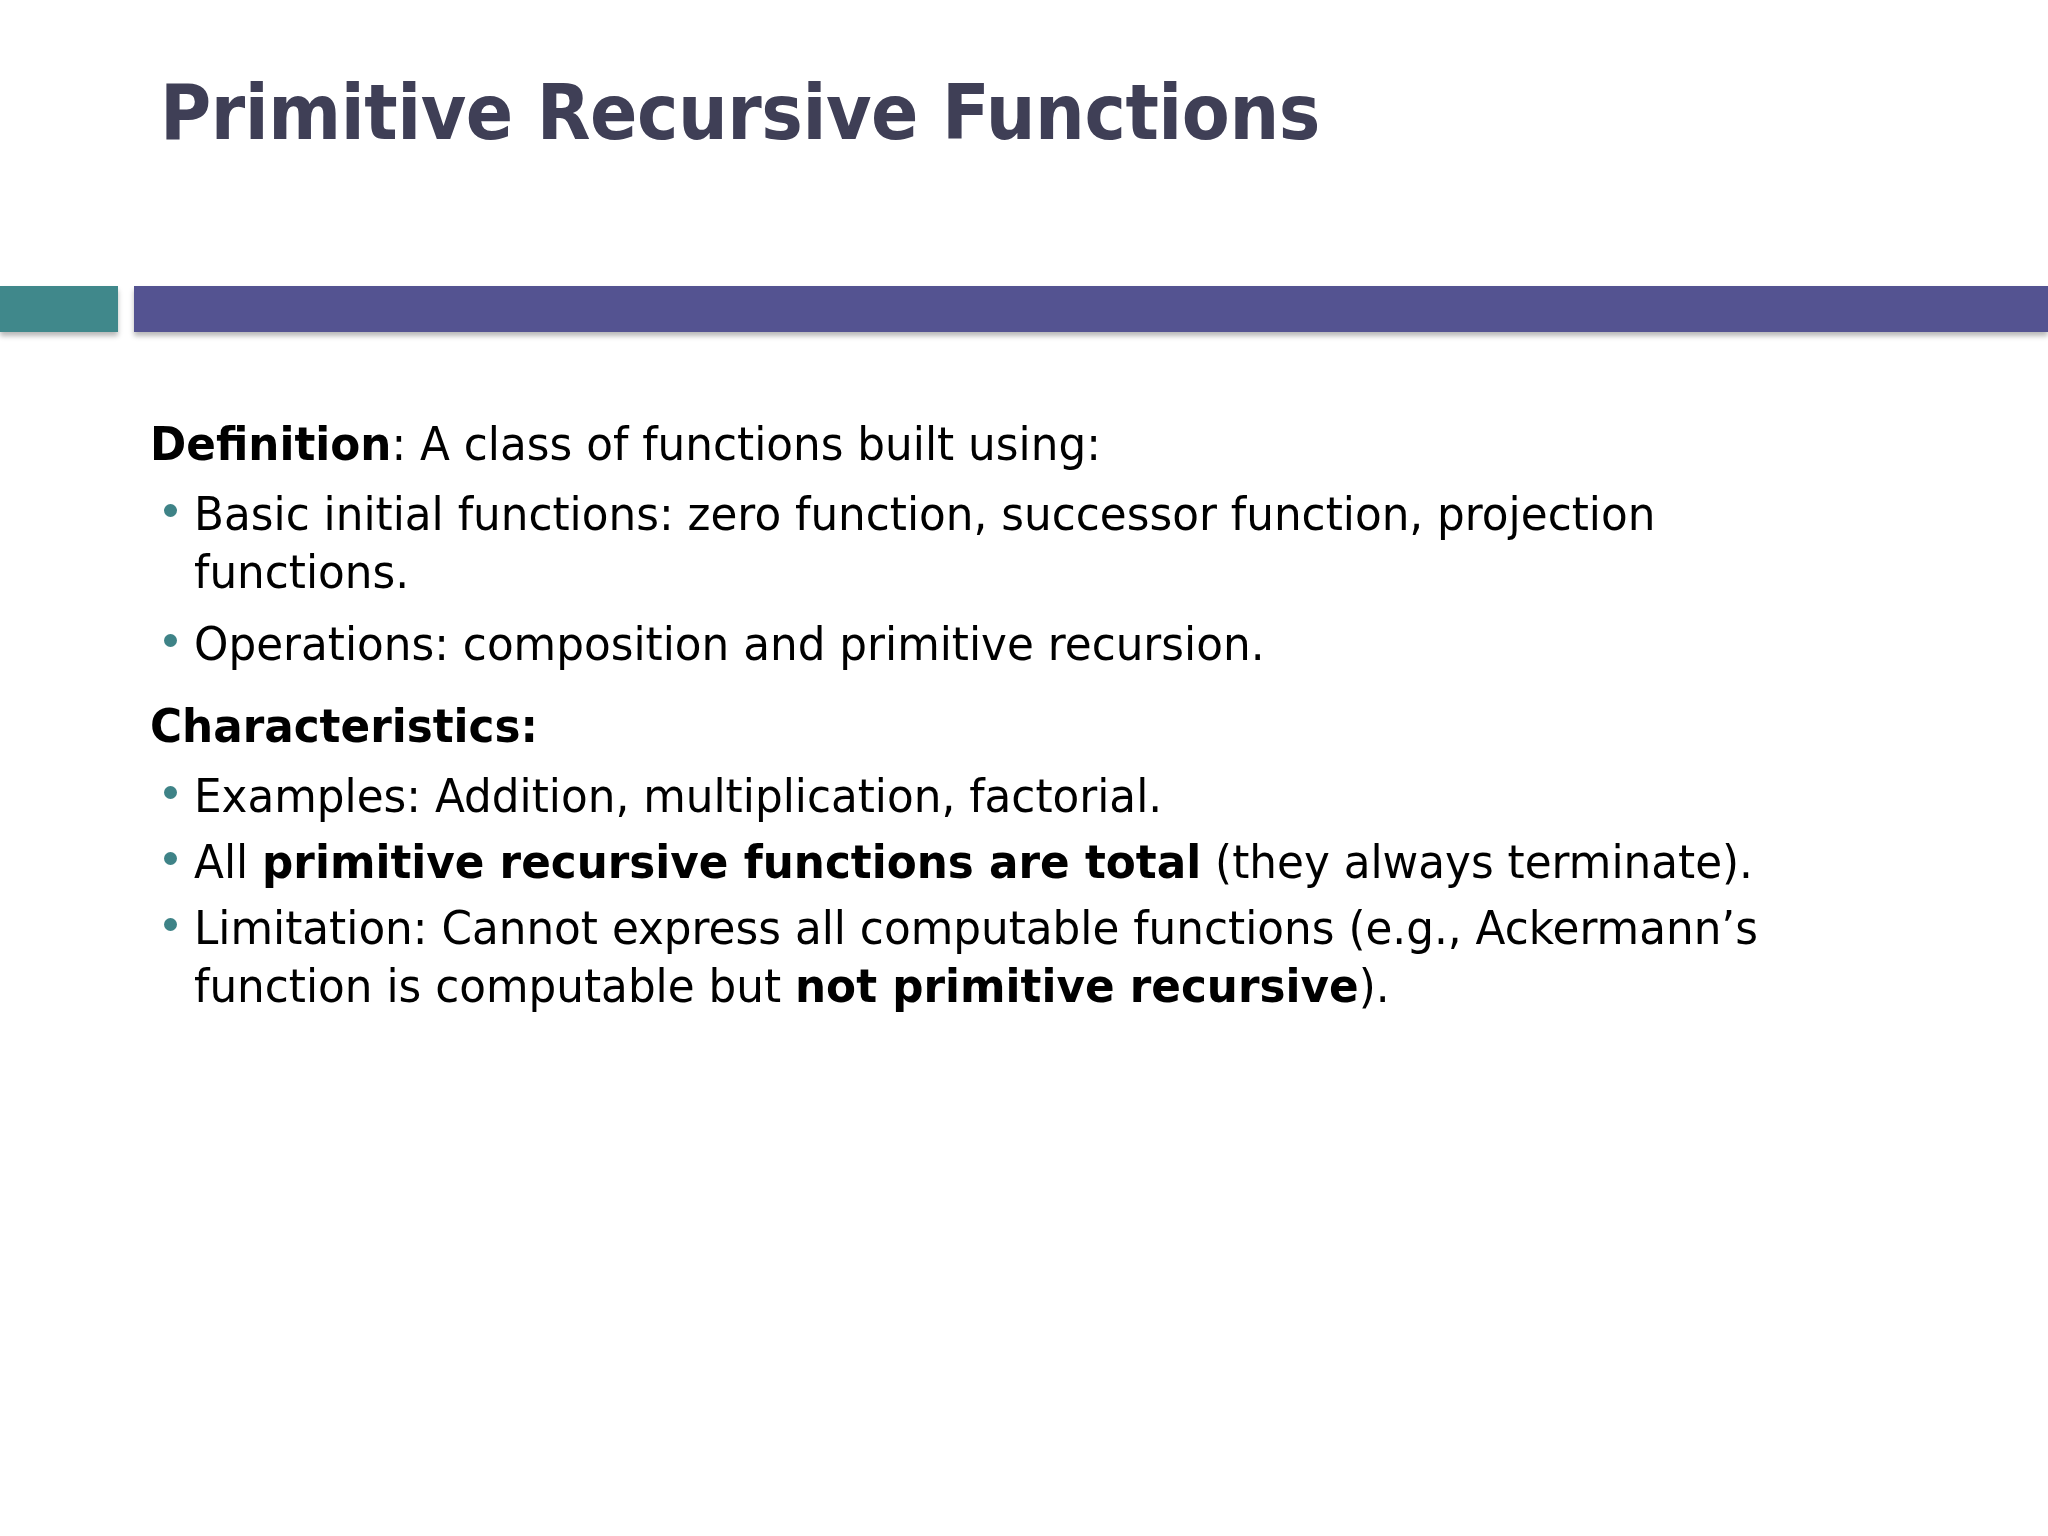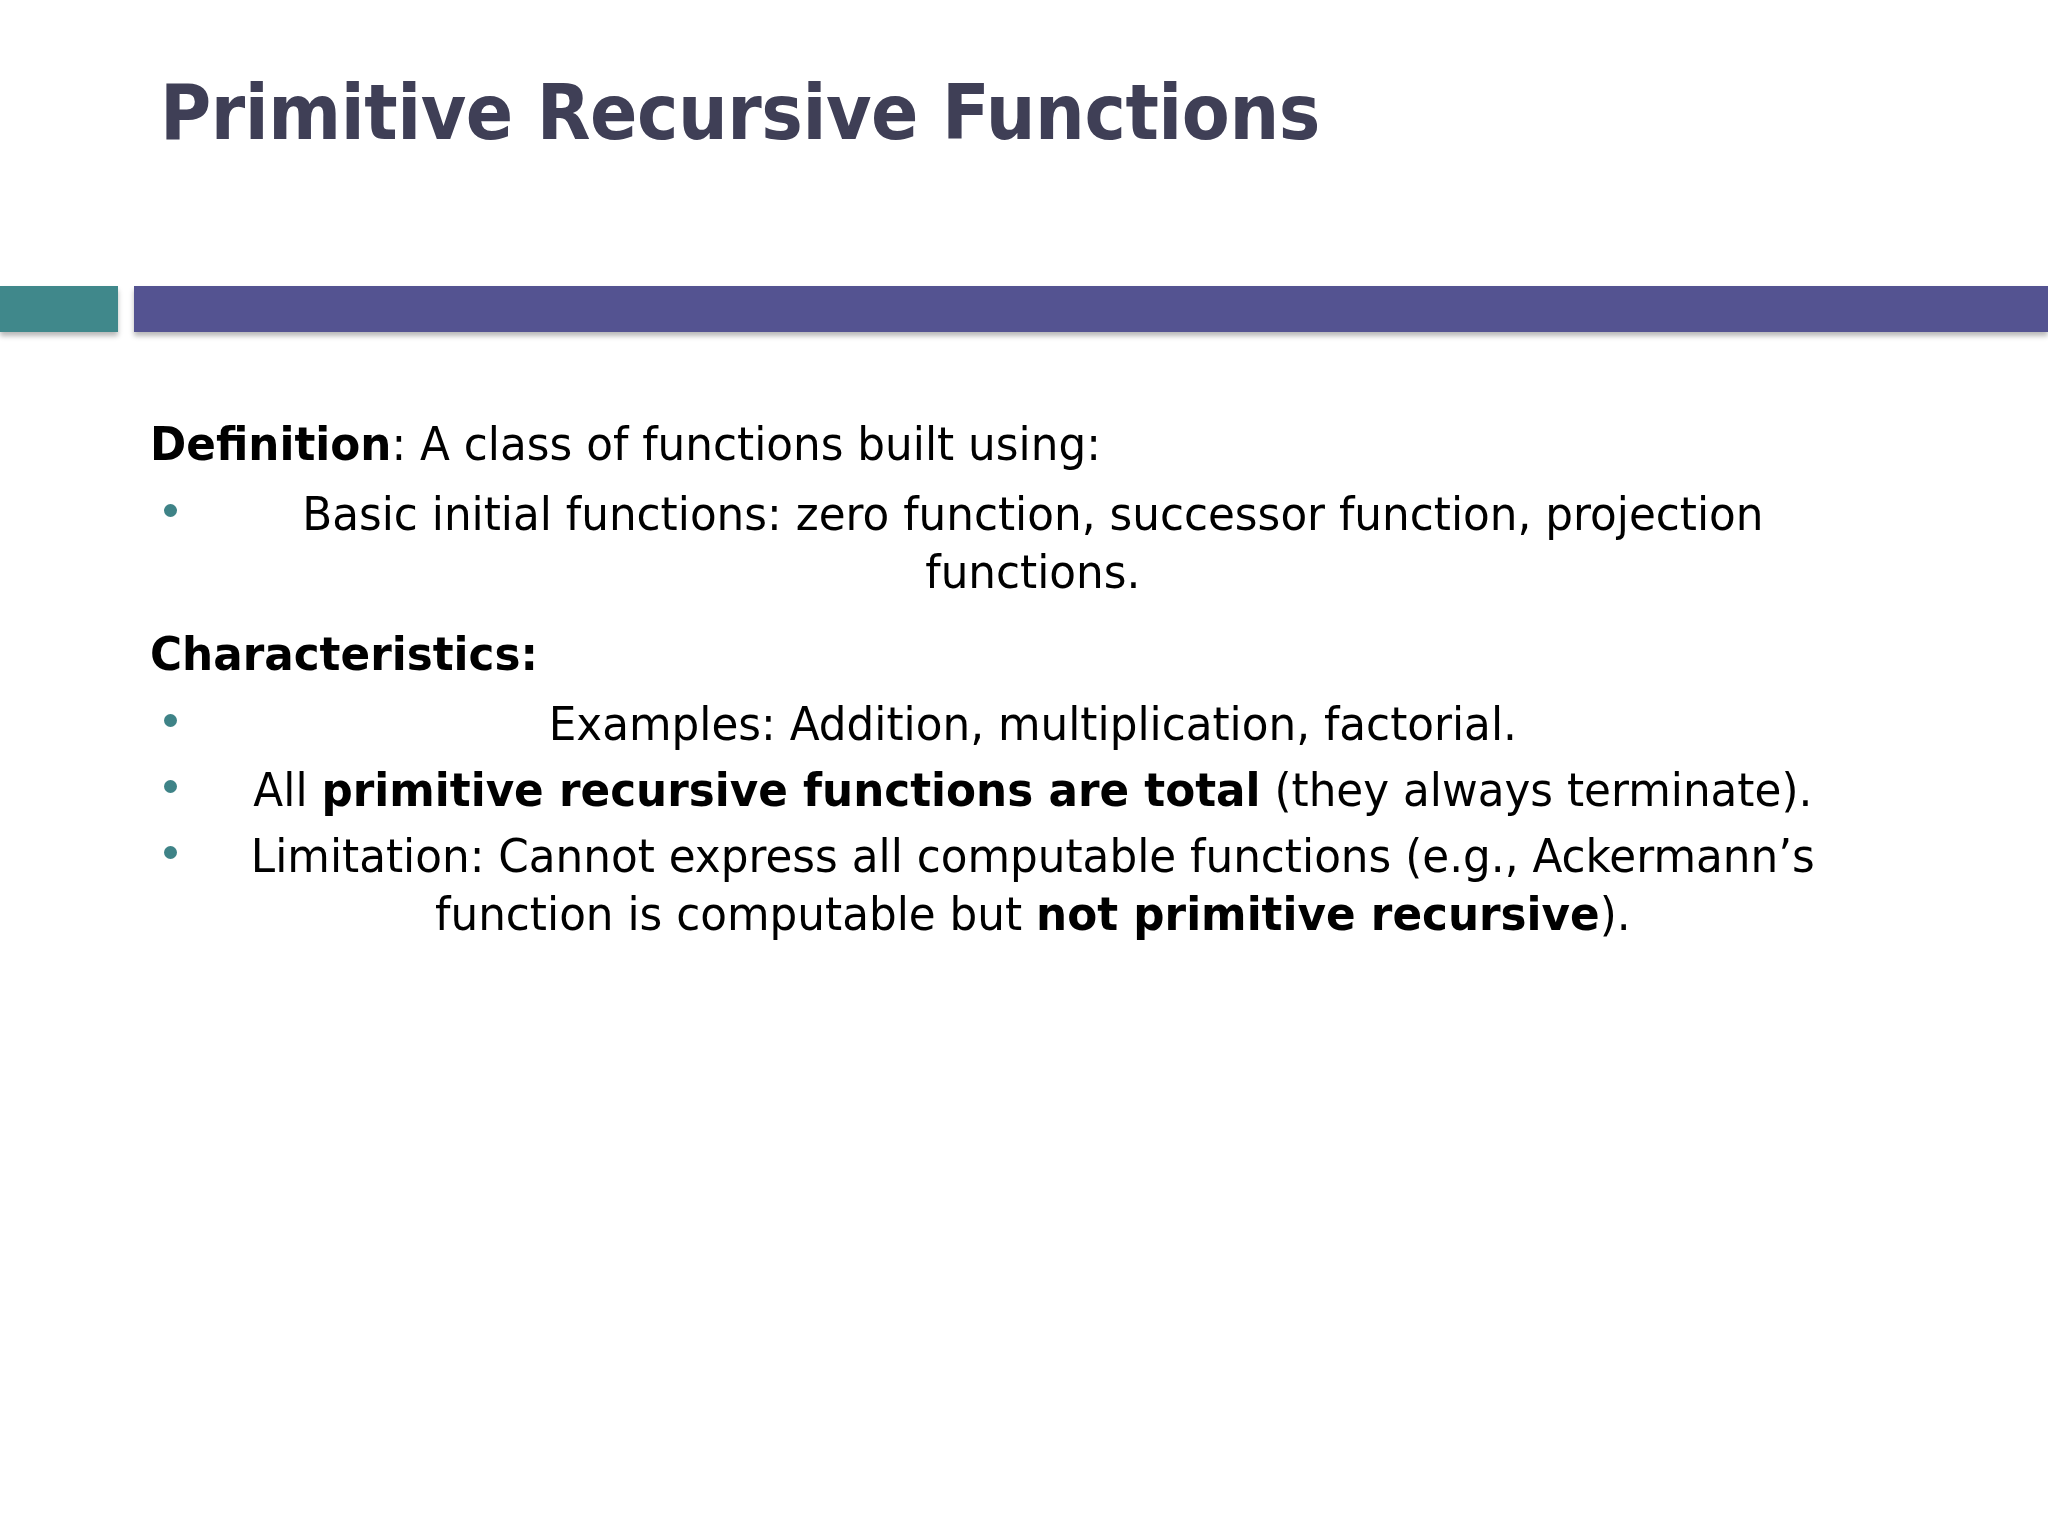--- a/index.html
+++ b/index.html
@@ -97,21 +97,20 @@
     margin: 24px 0 12px 0;
     transform: scaleX(0.95);
     transform-origin: left center;
     white-space: nowrap;
   }
 
   .bullet-row {
     display: flex;
     align-items: flex-start;
     margin: 0 0 14px 0;
-    text-align: center;
   }
   .bullet-dot {
     flex: 0 0 auto;
     width: 44px;
     padding-top: 18px;
     box-sizing: border-box;
   }
   .bullet-dot i {
     display: block;
     width: 13px;
@@ -151,20 +150,26 @@
 
     <p class="lead-line"><b>Definition</b><span>: </span><span>A class of functions built using:</span></p>
 
     <div class="bullet-row">
       <span class="bullet-dot">
           <i></i>
         </span>
       <span class="bullet-text">Basic initial functions: zero function, successor function, projection functions.</span>
     </div>
 
+    <div class="bullet-row">
+      <span class="bullet-dot">
+          <i></i>
+        </span>
+      <span class="bullet-text">Operations: composition and primitive recursion.</span>
+    </div>
 
     <p class="section-head">Characteristics:</p>
 
     <div class="bullet-row tight">
       <span class="bullet-dot">
           <i></i>
         </span>
       <span class="bullet-text"><span>Examples: Addition, multiplication, factorial.</span><b></b><span></span></span>
     </div>
 

